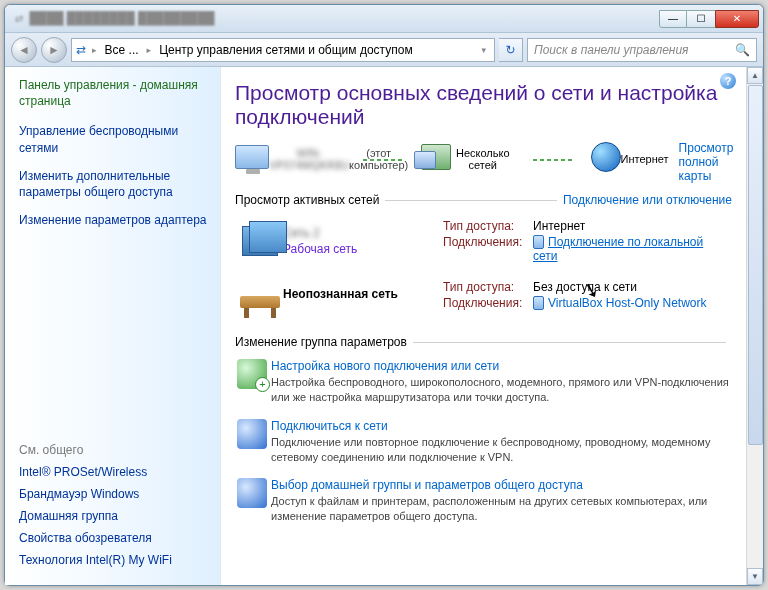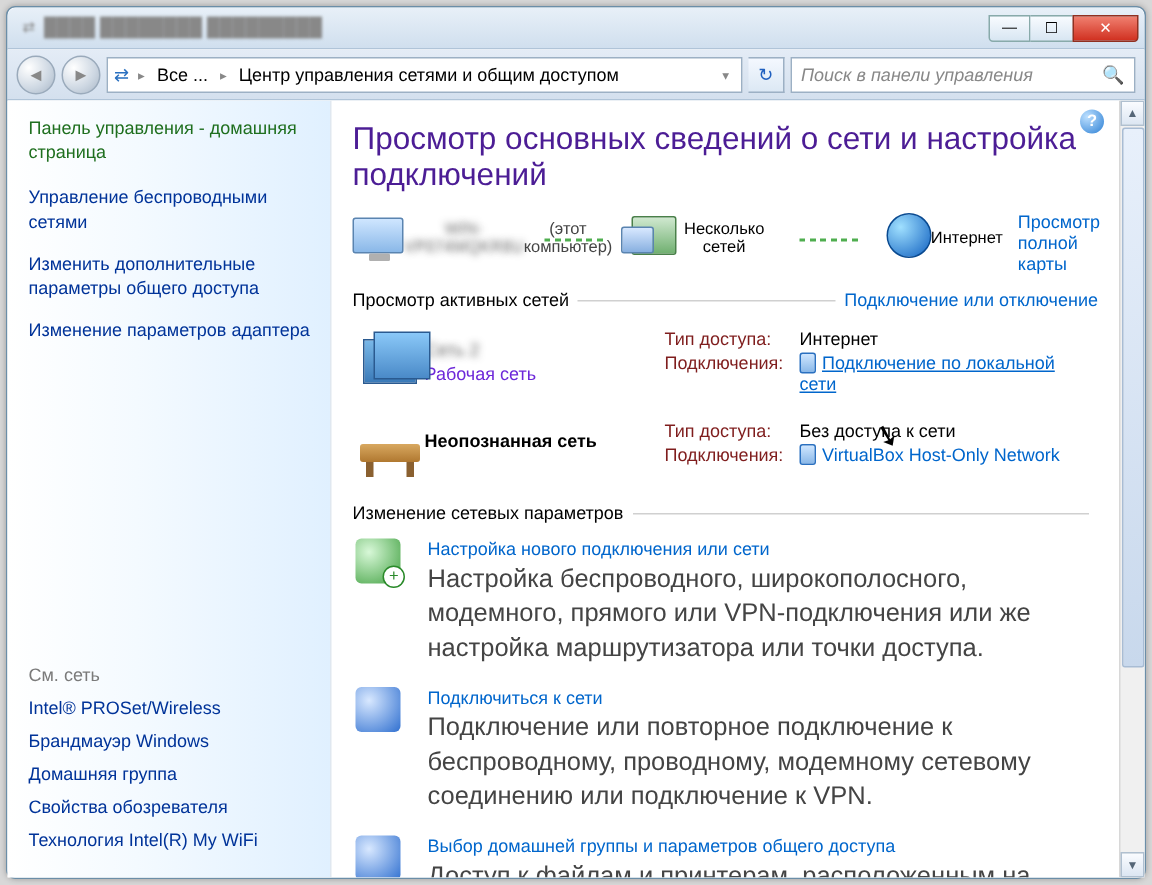--- a/index.html
+++ b/index.html
@@ -333,21 +333,21 @@
   .hand-arrow {
     position: absolute;
     top: -2px; right: 130px;
     font-size: 20px;
     transform: rotate(15deg);
     color: #000;
     pointer-events: none;
   }
   .change-item {
     display: flex;
-    gap: 18px;
+    gap: 4px;
     padding: 4px 2px 10px 2px;
   }
   .change-item .cicon {
     width: 30px; height: 30px;
     flex-shrink: 0;
   }
   .cicon.inner {
     background: radial-gradient(circle at 30% 30%, #d8f8d8, #40a040);
     border-radius: 4px;
     position: relative;
@@ -372,21 +372,21 @@
     content:"";
     border:none;
     background:transparent;
   }
   .change-item .ctext .ct-title {
     color: #0066cc;
     cursor: pointer;
     margin-bottom: 2px;
   }
   .change-item .ctext .ct-desc {
-    font-size: 17px;
+    font-size: 11px;
     color: #444;
     line-height: 1.35;
   }
   .icon-net { font-size: 10px; }
   .titlebar-left {
     position:absolute;
     left:10px; top:6px;
     display:flex;
     gap:6px;
     align-items:center;
@@ -452,21 +452,21 @@
     </div>
   </div>
 
   <div class="content">
     <div class="sidebar">
       <div class="hp">Панель управления - домашняя страница</div>
       <div class="task">Управление беспроводными сетями</div>
       <div class="task">Изменить дополнительные параметры общего доступа</div>
       <div class="task">Изменение параметров адаптера</div>
       <div class="sidebar-spacer"></div>
-      <div class="see-also">См. сеть</div>
+      <div class="see-also">См. общего</div>
       <div class="see-link">Intel® PROSet/Wireless</div>
       <div class="see-link">Брандмауэр Windows</div>
       <div class="see-link">Домашняя группа</div>
       <div class="see-link">Свойства обозревателя</div>
       <div class="see-link">Технология Intel(R) My WiFi</div>
     </div>
 
     <div class="main">
       <div class="help-icon">?</div>
       <h1 class="main-title">Просмотр основных сведений о сети и настройка подключений</h1>
@@ -533,21 +533,21 @@
           <div class="val">Без доступа к сети</div>
           <div class="lbl">Подключения:</div>
           <div class="val">
             <span class="adapter-icon"></span><span class="link" style="text-decoration:none">VirtualBox Host-Only Network</span>
           </div>
         </div>
       </div>
 
       <div class="change-sec">
         <div class="sec-head" style="margin-top:14px">
-          <span>Изменение сетевых параметров</span>
+          <span>Изменение группа параметров</span>
           <span class="dash"></span>
         </div>
 
         <div class="change-item">
           <div class="cicon">
               <div class="cicon inner"></div>
             </div>
           <div class="ctext">
             <div class="ct-title">Настройка нового подключения или сети</div>
             <div class="ct-desc">Настройка беспроводного, широкополосного, модемного, прямого или VPN-подключения или же настройка маршрутизатора или точки доступа.</div>

